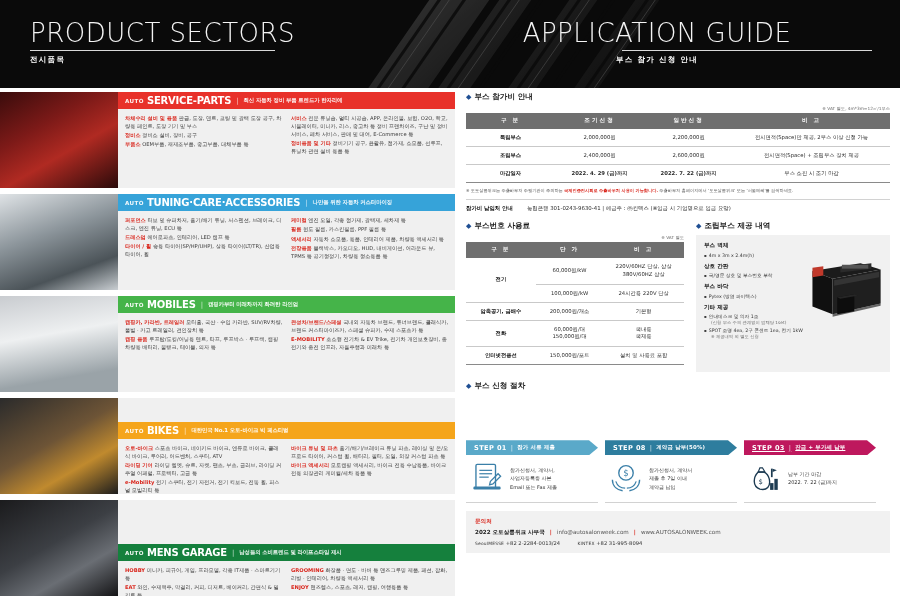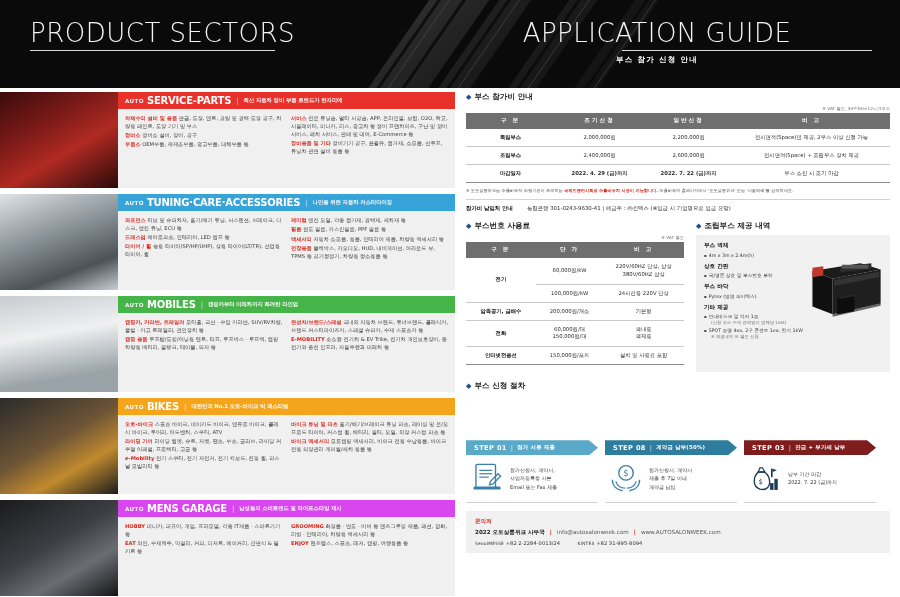--- a/index.html
+++ b/index.html
@@ -67,22 +67,22 @@
   }
   .sector-body .col { width:50%; }
   .entry { margin-bottom:1.5px; line-height:1.5; }
   .entry .k { font-weight:bold; }
   .entry .v { color:#3a3a3a; }
 
   
   .c-red   .sector-bar{background:#e8312a;} .c-red   .entry .k{color:#d9261c;}
   .c-blue  .sector-bar{background:#36a3d9;} .c-blue  .entry .k{color:#d9261c;}
   .c-green .sector-bar{background:#45b449;} .c-green .entry .k{color:#d9261c;}
-  .c-amber .sector-bar{background:#f5a51b;} .c-amber .entry .k{color:#d9261c;}
-  .c-navy  .sector-bar{background:#d946ef;} .c-navy  .entry .k{color:#d9261c;}
+  .c-amber .sector-bar{background:#f5a51b;margin-top:24px;} .c-amber .entry .k{color:#d9261c;}
+  .c-navy  .sector-bar{background:#15803d;margin-top:44px;} .c-navy  .entry .k{color:#d9261c;}
   .c-red   .sector-photo .ph{background:linear-gradient(150deg,#3a0c0c,#7d1a18 35%,#b02a22 60%,#2a0a0a);}
   .c-blue  .sector-photo .ph{background:linear-gradient(160deg,#dfe3e6,#8d969c 40%,#4b5358 75%,#c9ced2);}
   .c-green .sector-photo .ph{background:linear-gradient(170deg,#c9ccd0,#eef0f1 40%,#9aa3a8 80%);}
   .c-amber .sector-photo .ph{background:linear-gradient(150deg,#2b2b2b,#6d5436 45%,#c08a2e 70%,#1d1d1d);}
   .c-navy  .sector-photo .ph{background:linear-gradient(150deg,#1b1b1d,#3c3f44 45%,#6a6e74 70%,#141416);}
 
   
   .right-col { position:absolute; left:466px; top:92px; width:424px; }
   .sect-title {
     font-size:7.6px; font-weight:bold; color:#1a1a1a; margin-bottom:4px;
@@ -136,21 +136,21 @@
   .step { width:132px;margin-top:44px; }
   .step-bar {
     height:15px; color:#fff; font-size:6.6px; font-weight:bold;
     display:flex; align-items:center; padding-left:8px; position:relative;
     clip-path: polygon(0 0, calc(100% - 9px) 0, 100% 50%, calc(100% - 9px) 100%, 0 100%);
     letter-spacing:.2px;
   }
   .step-bar .num { letter-spacing:.4px; }
   .step-bar .bsep { margin:0 4px; opacity:.75; font-weight:normal; }
   .step-bar .lbl { font-size:5.4px; }
-  .s1 .step-bar{background:#5aa9c9;} .s2 .step-bar{background:#2e7d9e;} .s3 .step-bar{background:#7f1d1d;}
+  .s1 .step-bar{background:#5aa9c9;} .s2 .step-bar{background:#2e7d9e;} .s3 .step-bar{background:#be185d;text-decoration:underline;}
   .step-body { display:flex; align-items:center; gap:6px; padding:6px 2px 7px 4px; border-bottom:.6px solid #d2d2d2; min-height:48px;}
   .step-ico { width:34px; flex:0 0 34px; }
   .step-txt { font-size:5px; line-height:1.7; color:#333; }
 
   
   .contact {
     margin-top:8px; background:#f1f1f1; padding:7px 9px;
   }
   .contact .hd { color:#d9261c; font-size:5.6px; font-weight:bold; margin-bottom:3px; }
   .contact .l1 { font-size:5.6px; font-weight:bold; color:#222; margin-bottom:2.5px; }
@@ -193,20 +193,21 @@
         <path d="M80 120 L170 -10"></path>
           <path d="M150 120 L240 -10"></path>
           <path d="M220 120 L310 -10"></path>
           <path d="M286 120 L376 -10"></path>
       </g>
     </svg>
 
     <div class="hdr-left">
       <div class="hdr-title">PRODUCT SECTORS</div>
       <div class="hdr-rule"></div>
+      <div class="hdr-sub">전시품목</div>
     </div>
 
     <div class="hdr-right">
       <div class="hdr-title">APPLICATION GUIDE</div>
       <div class="hdr-rule"></div>
       <div class="hdr-sub">부스 참가 신청 안내</div>
     </div>
   </div>
 
   <div class="left-col">

